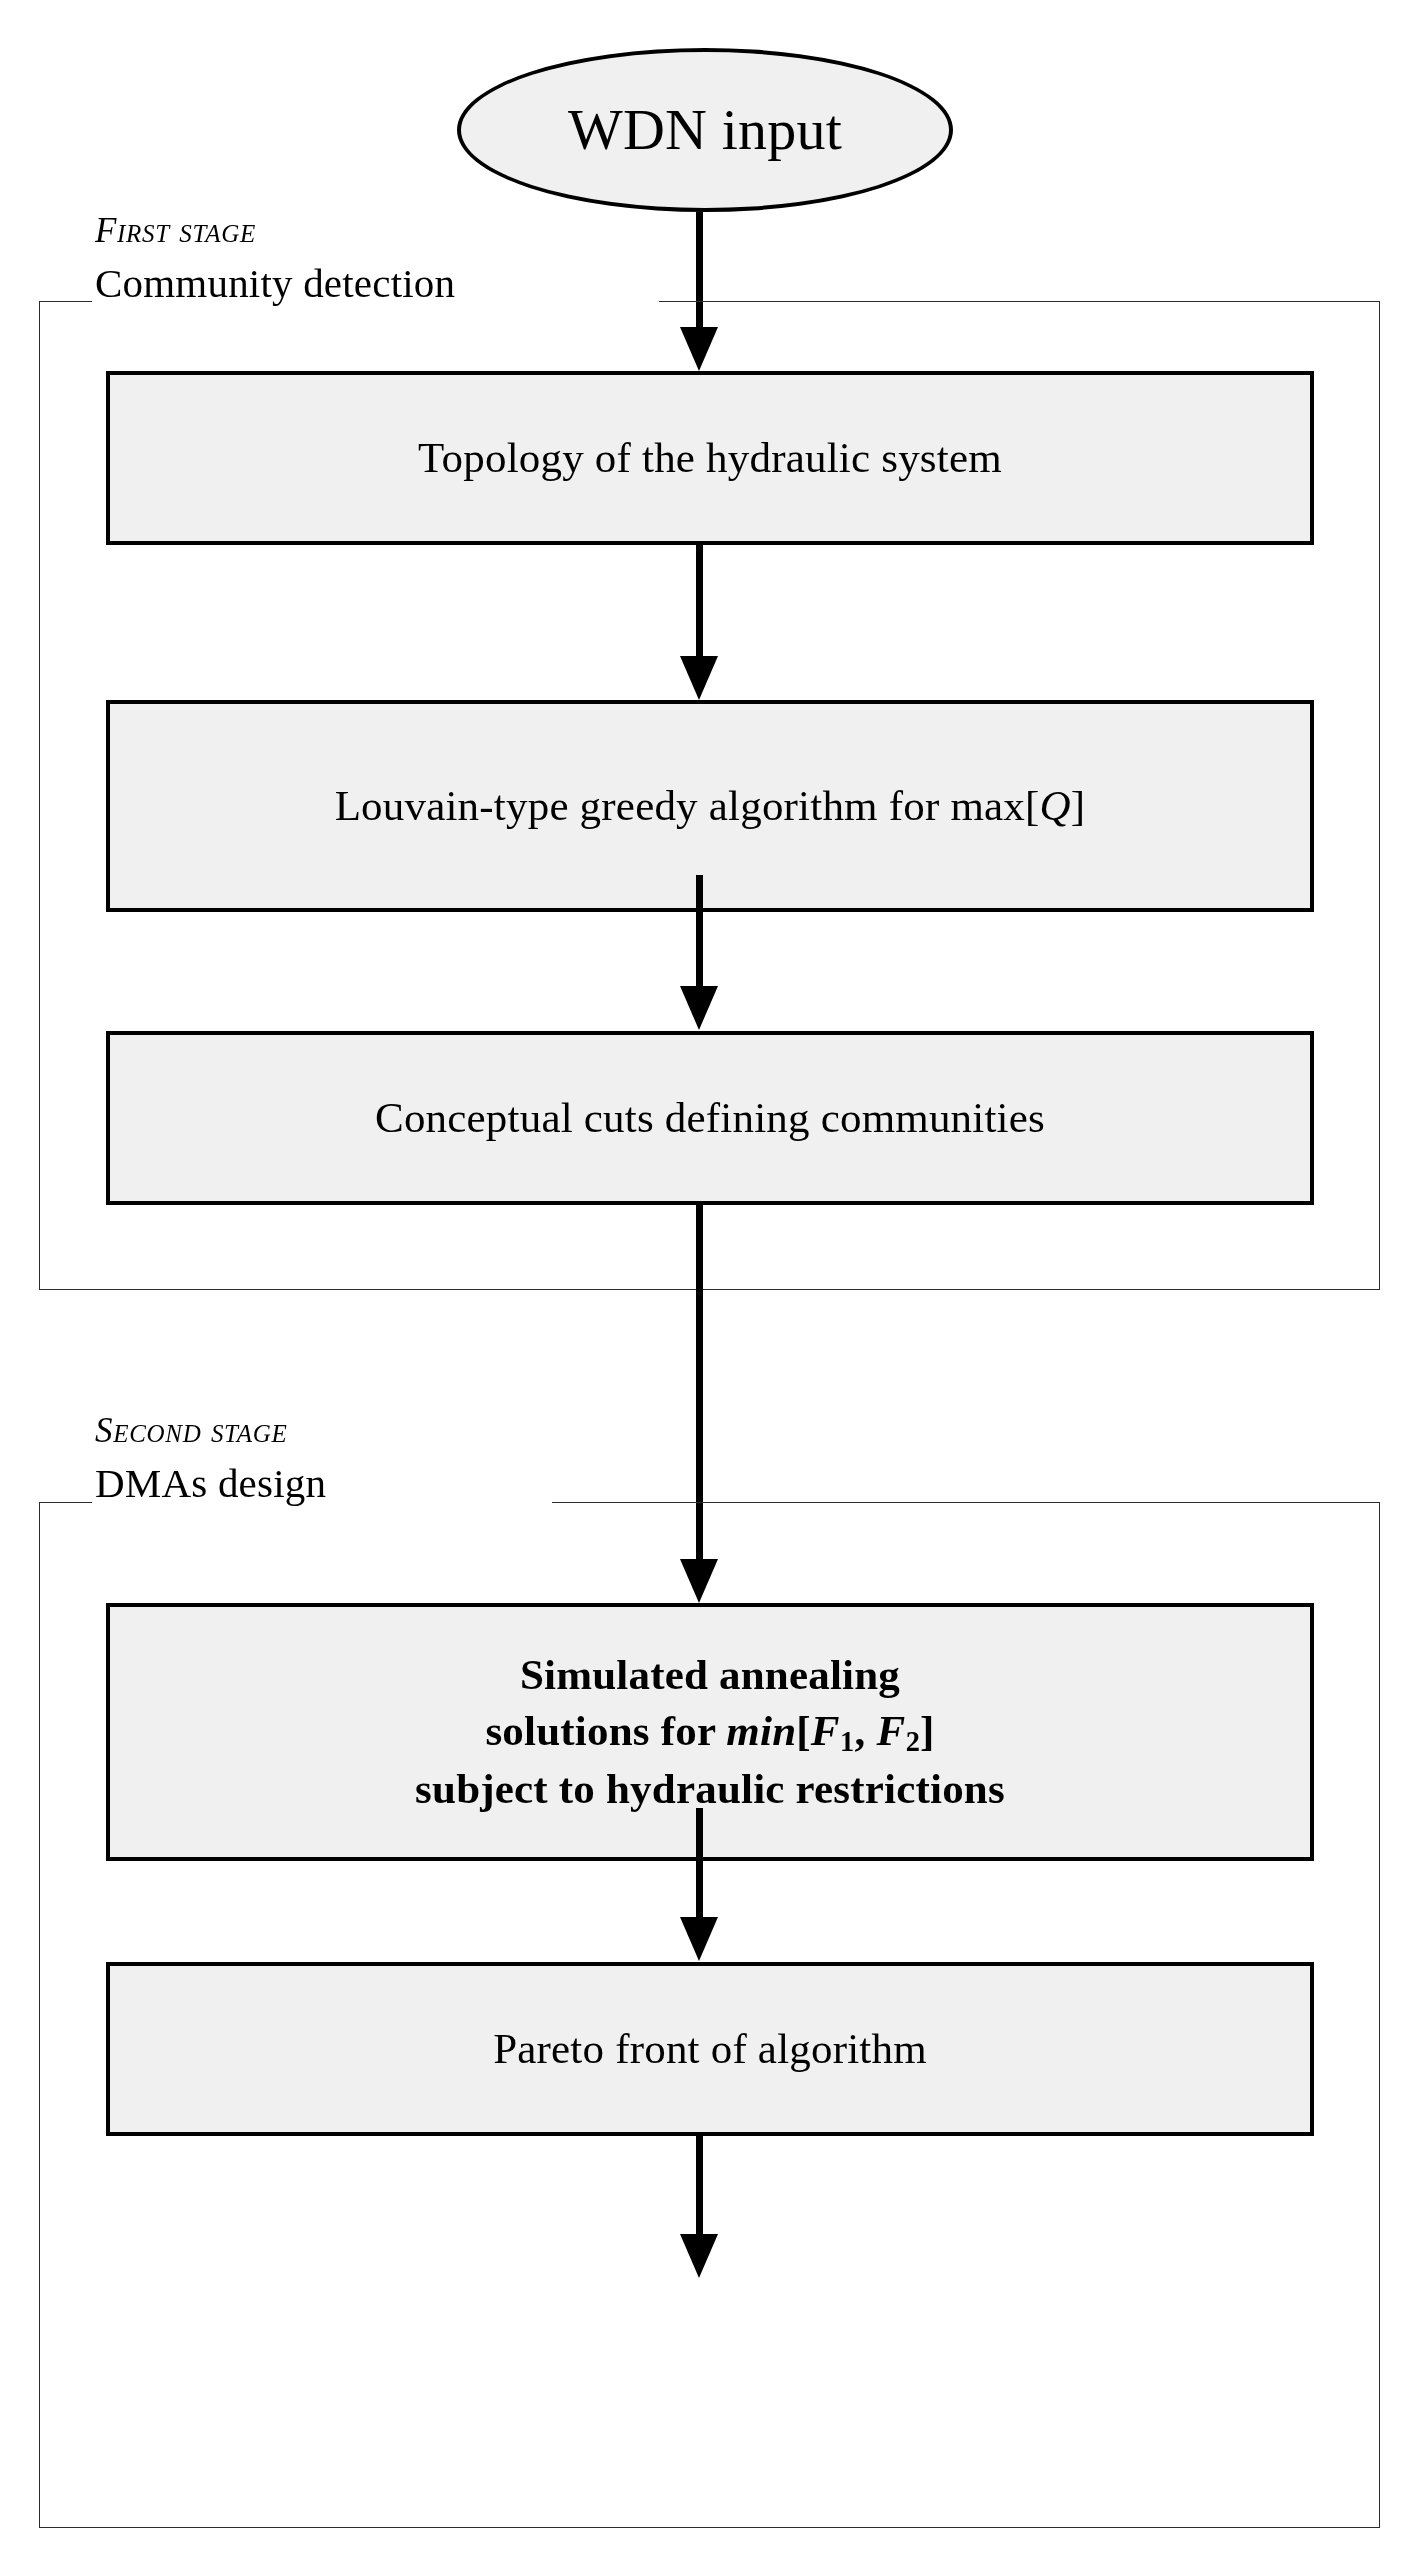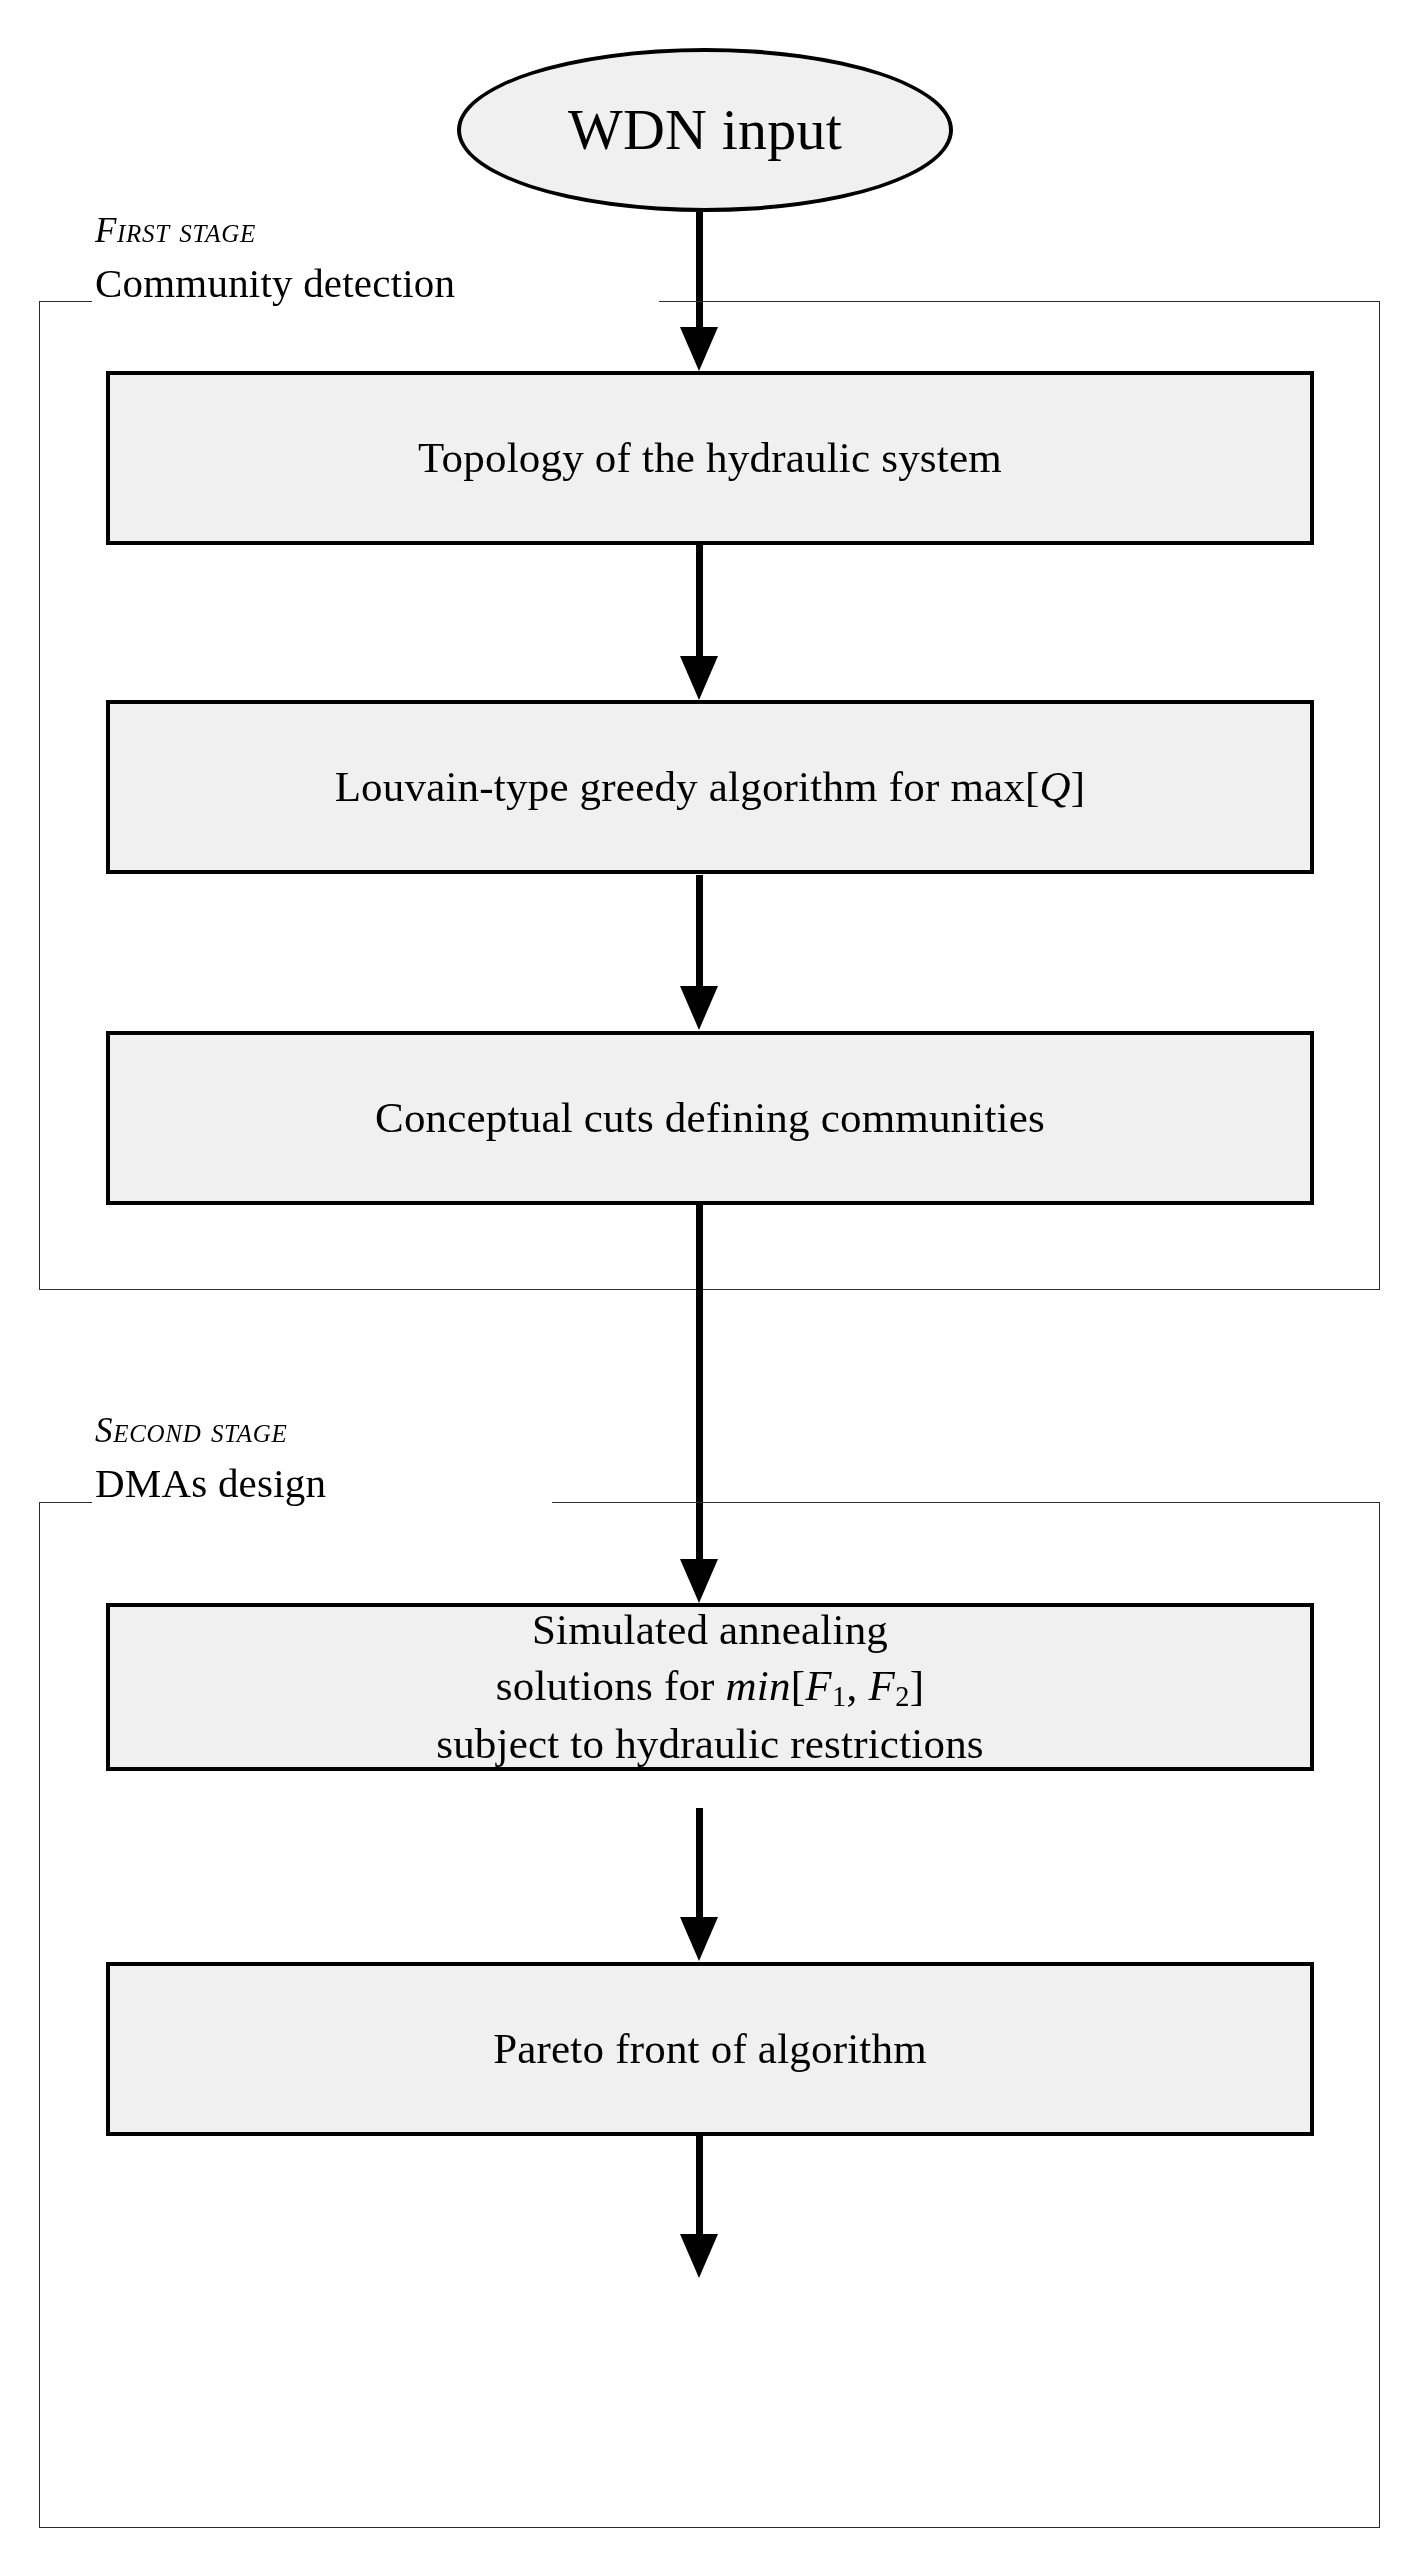--- a/index.html
+++ b/index.html
@@ -103,23 +103,23 @@
     text-align: center;
   }
   .process-box .node-text {
     font-size: 43px;
     line-height: 1.30;
     letter-spacing: 0.2px;
     padding: 0 15px;
   }
 
   .box-topology   { top: 371px;  height: 174px; }
-  .box-louvain    { top: 700px;  height: 174px; }
+  .box-louvain    { top: 700px;  height: 212px; }
   .box-cuts       { top: 1031px; height: 174px; }
-  .box-annealing  { top: 1603px; height: 168px; }
+  .box-annealing  { top: 1603px; height: 258px; font-weight: bold; }
   .box-pareto     { top: 1962px; height: 174px; }
   .box-pressure   { top: 2278px; height: 174px; }
 
   
   .math  { font-style: italic; }
   .math sub {
     font-style: normal;
     font-size: 0.66em;
     vertical-align: -0.22em;
     padding-left: 0.4px;

